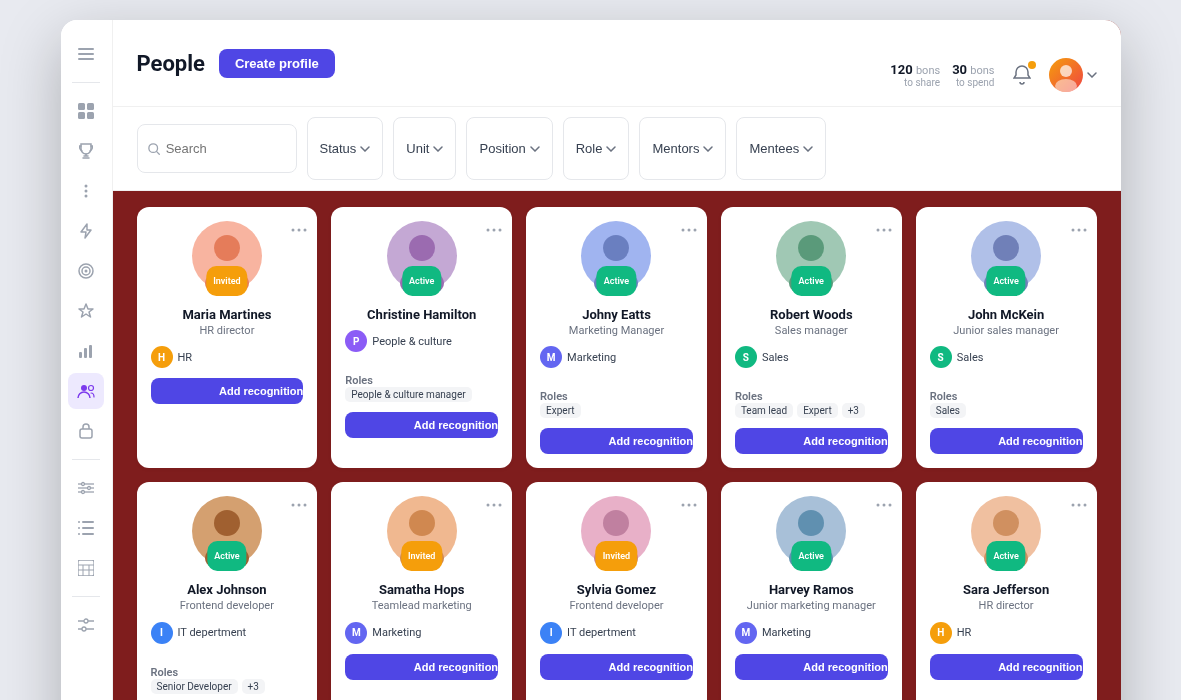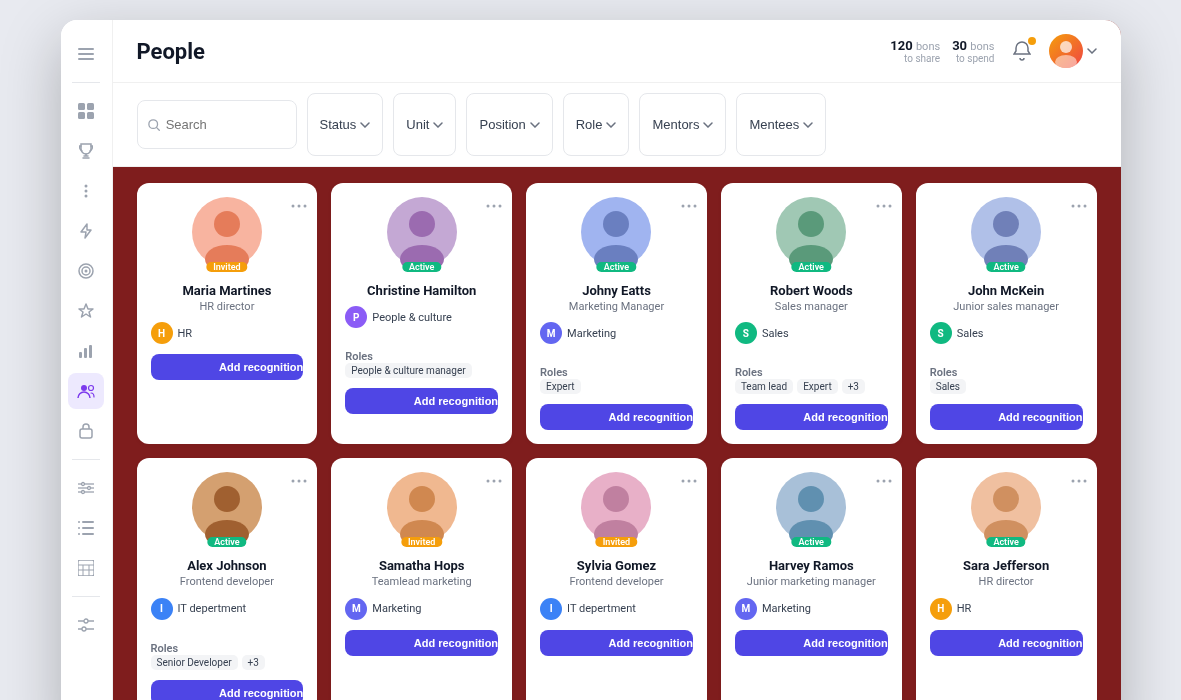--- a/index.html
+++ b/index.html
@@ -88,20 +88,21 @@
       border-radius: 8px;
       padding: 7px 16px;
       font-size: 13px;
       font-weight: 600;
       cursor: pointer;
     }
     .header-right {
       display: flex;
       align-items: center;
       gap: 16px;
+      margin-top: 24px;
     }
     .bons-info {
       display: flex;
       gap: 12px;
     }
     .bons-block {
       text-align: right;
     }
     .bons-number {
       font-size: 13px;
@@ -214,21 +215,21 @@
       cursor: pointer;
       font-size: 16px;
     }
     .status-badge {
       position: absolute;
       bottom: -1px;
       left: 50%;
       transform: translateX(-50%);
       font-size: 9px;
       font-weight: 600;
-      padding: 0 7px;
+      padding: 10px 7px;
       border-radius: 10px;
       white-space: nowrap;
       color: #fff;
     }
     .badge-active { background: #10b981; }
     .badge-invited { background: #f59e0b; }
     .card-name {
       font-size: 13px;
       font-weight: 700;
       color: #111827;
@@ -421,20 +422,21 @@
         <line x1="8" y1="11" x2="16" y2="11" stroke="#9ca3af" stroke-width="1.5"></line>
       </svg>
     </div>
   </div>
 
   <div class="main">
 
     <div class="header">
       <div class="header-left">
         <span class="page-title">People</span>
+        <button class="create-profile-btn">Create profile</button>
       </div>
       <div class="header-right">
         <div class="bons-info">
           <div class="bons-block">
             <div class="bons-number">
               <span>120</span> <span style="font-weight:400;color:#9ca3af;font-size:11px;">bons</span>
             </div>
             <div class="bons-label">to share</div>
           </div>
           <div class="bons-block">

